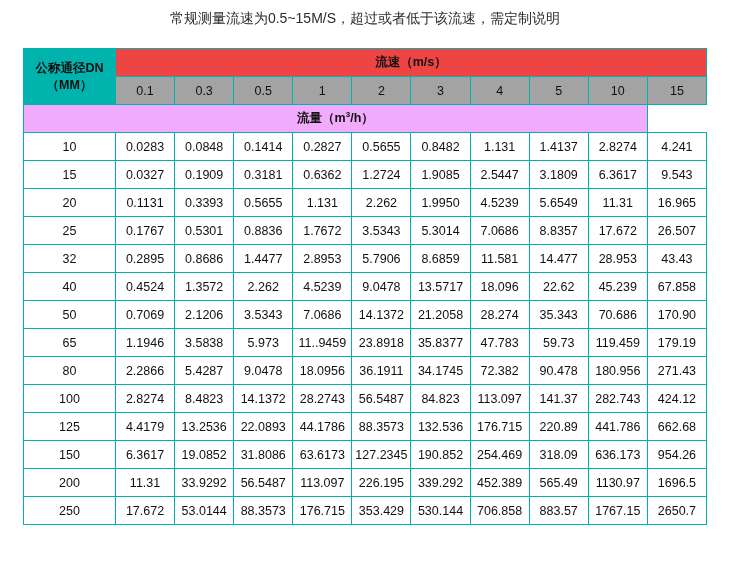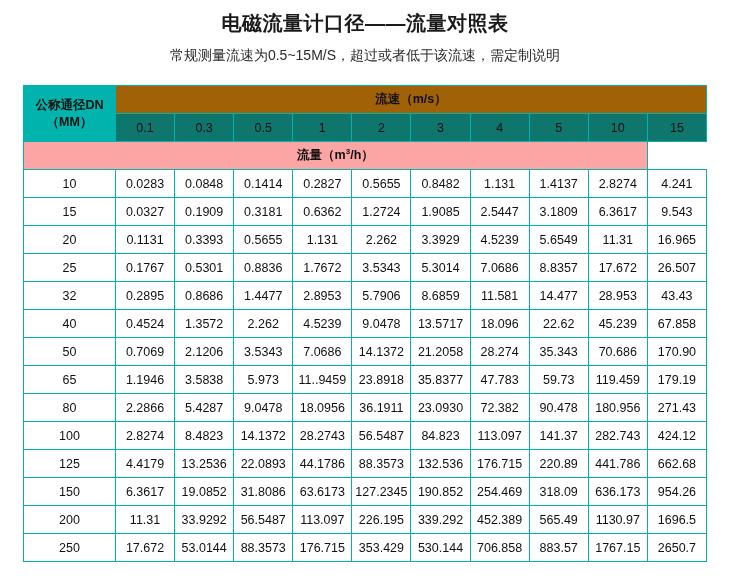--- a/index.html
+++ b/index.html
@@ -46,60 +46,59 @@
     border: 1px solid #00b3ad;
     text-align: center;
     vertical-align: middle;
     font-size: 12.5px;
     color: #111111;
     height: 28px;
     padding: 0 2px;
     box-sizing: border-box;
   }
   .hdr-cell {
-    background: #0f766e;
+    background: #a3a3a3;
     color: #ffffff;
     font-weight: normal;
     font-size: 13px;
     border-color: #ffffff;
   }
   .hdr-dn {
     background: #00b3ad;
     color: #ffffff;
     font-size: 12.5px;
     line-height: 1.35;
     border-color: #ffffff;
   }
   .hdr-speed {
-    background: #a16207;
+    background: #ef4444;
     color: #ffffff;
     font-size: 13.5px;
     border-color: #ffffff;
   }
   .hdr-flow {
-    background: #fca5a5;
+    background: #f0abfc;
     color: #ffffff;
     font-size: 13.5px;
     border-color: #ffffff;
   }
   td.dn-cell {
     font-size: 13px;
   }
   .col-dn { width: 92px; }
   .sup {
     font-size: 8px;
     vertical-align: super;
   }
 </style>
 </head>
 <body>
 
 <div class="page">
 
-  <div class="title">电磁流量计口径——流量对照表</div>
   <div class="subtitle">常规测量流速为0.5~15M/S，超过或者低于该流速，需定制说明</div>
 
   <table class="flow-table">
     <colgroup>
       <col class="col-dn">
       <col>
         <col>
         <col>
         <col>
         <col>
@@ -160,21 +159,21 @@
         <td>6.3617</td>
         <td>9.543</td>
       </tr>
       <tr>
         <td class="dn-cell">20</td>
         <td>0.1131</td>
         <td>0.3393</td>
         <td>0.5655</td>
         <td>1.131</td>
         <td>2.262</td>
-        <td>3.3929</td>
+        <td>1.9950</td>
         <td>4.5239</td>
         <td>5.6549</td>
         <td>11.31</td>
         <td>16.965</td>
       </tr>
       <tr>
         <td class="dn-cell">25</td>
         <td>0.1767</td>
         <td>0.5301</td>
         <td>0.8836</td>
@@ -238,21 +237,21 @@
         <td>119.459</td>
         <td>179.19</td>
       </tr>
       <tr>
         <td class="dn-cell">80</td>
         <td>2.2866</td>
         <td>5.4287</td>
         <td>9.0478</td>
         <td>18.0956</td>
         <td>36.1911</td>
-        <td>23.0930</td>
+        <td>34.1745</td>
         <td>72.382</td>
         <td>90.478</td>
         <td>180.956</td>
         <td>271.43</td>
       </tr>
       <tr>
         <td class="dn-cell">100</td>
         <td>2.8274</td>
         <td>8.4823</td>
         <td>14.1372</td>

